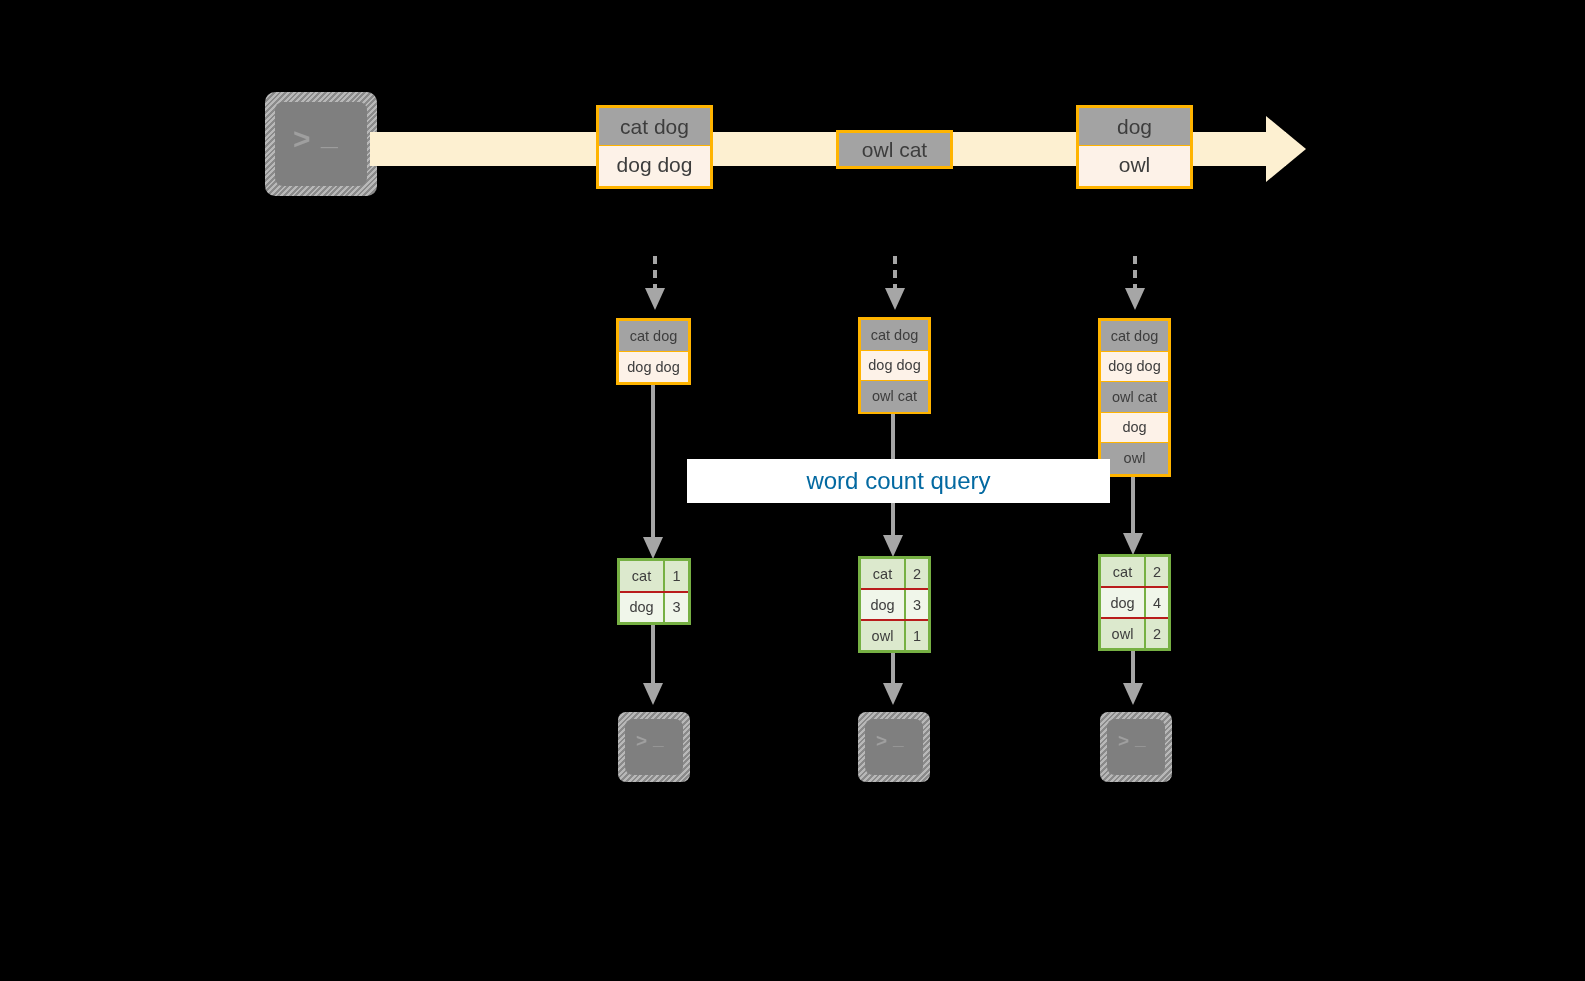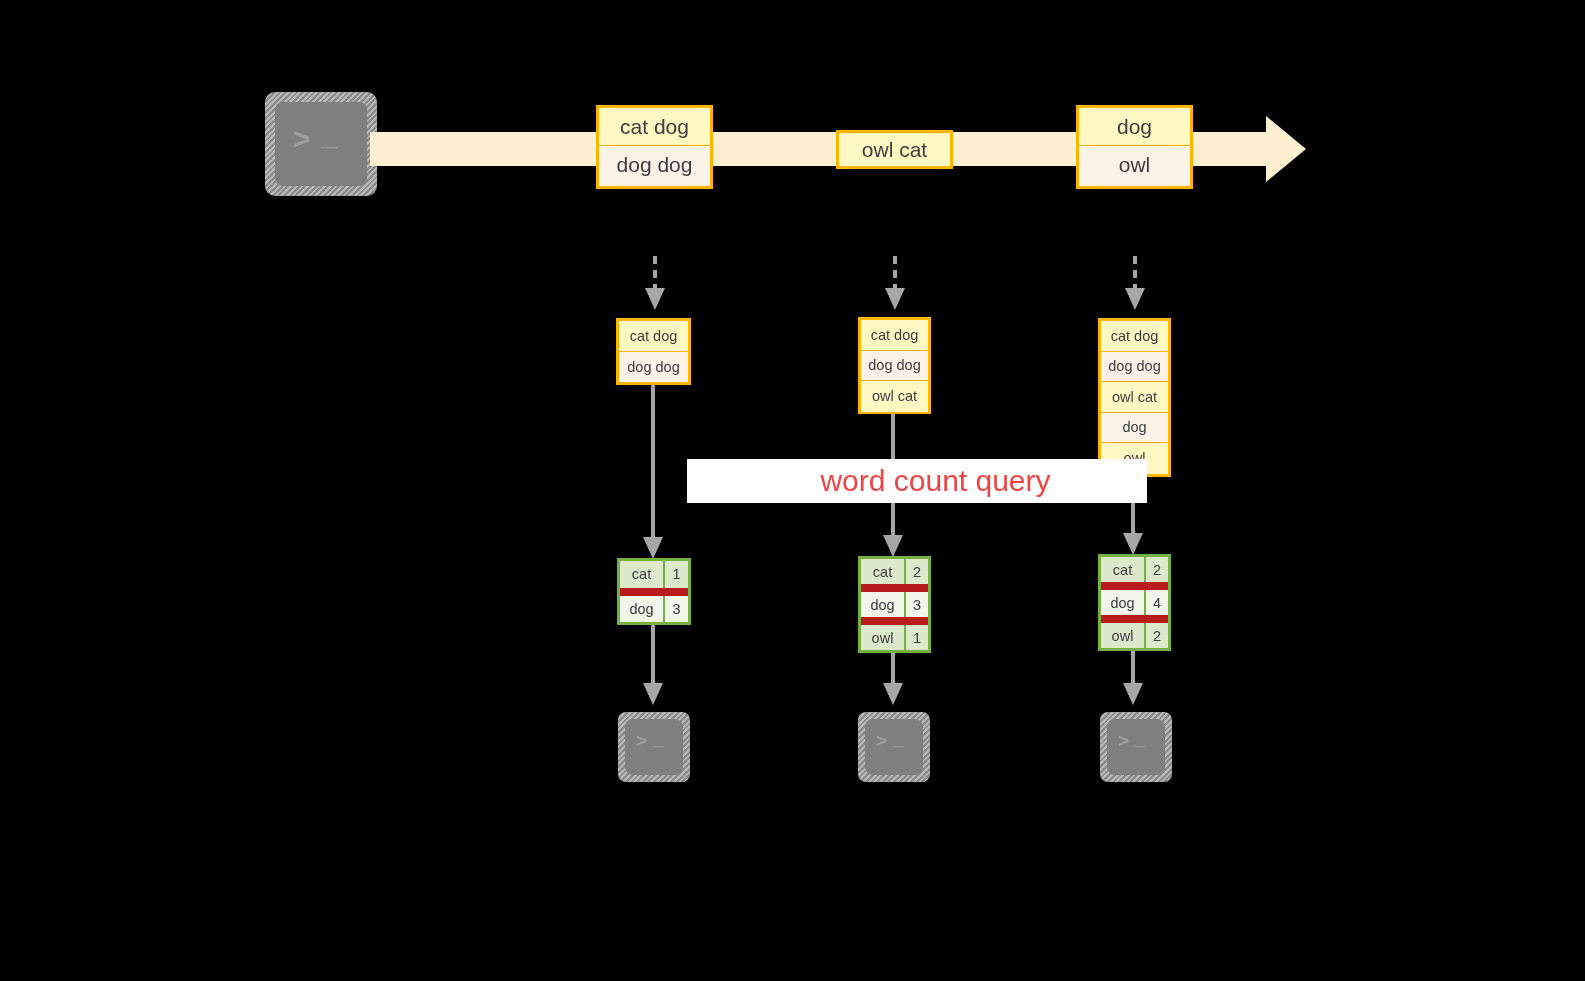--- a/index.html
+++ b/index.html
@@ -70,41 +70,41 @@
   .ocell {
     box-sizing: border-box;
     display: flex;
     align-items: center;
     justify-content: center;
     color: #3d3d3d;
     white-space: nowrap;
     border-bottom: 1px solid #ffb400;
   }
   .ocell:last-child { border-bottom: none; }
-  .ocell.shade { background: #fef9c3; }
+  .ocell.shade { background: #a3a3a3; }
   .ocell.light { background: #fdf2e8; text-align: center; }
 
   
   .obox.top .ocell { font-size: 21px; height: 38px; }
   .obox.top.single .ocell { height: 100%; }
 
   
   .obox.mid .ocell { font-size: 14.5px; height: 30.5px; }
   .gtable {
     position: absolute;
     box-sizing: border-box;
     border: 3px solid #76b043;
     display: flex;
     flex-direction: column;
   }
   .grow {
     display: flex;
     flex-direction: row;
     height: 30.5px;
-    border-bottom: 8px solid #b91c1c;
+    border-bottom: 2px solid #b91c1c;
   }
   .grow:last-child { border-bottom: none; }
   .gcell {
     box-sizing: border-box;
     display: flex;
     align-items: center;
     justify-content: center;
     font-size: 14.5px;
     color: #3d3d3d;
     border-right: 2px solid #76b043;
@@ -134,25 +134,24 @@
     border-top: 22px solid #a6a6a6;
   }
 
   
   .wlabel {
     position: absolute;
     background: #ffffff;
     display: flex;
     align-items: center;
     justify-content: center;
-    color: #ef4444;
-    font-size: 30px;
+    color: #0369a1;
+    font-size: 24px;
     white-space: nowrap;
     z-index: 20;
-    padding-left: 37px;
   }
 </style>
 </head>
 <body>
 
 <div id="canvas">
 
   <div class="term" style="left:265px; top:92px; width:112px; height:104px;">
     <div class="term-inner">
       <span class="term-glyph" style="left:18px; top:22px; font-size:30px;">&gt;</span>

